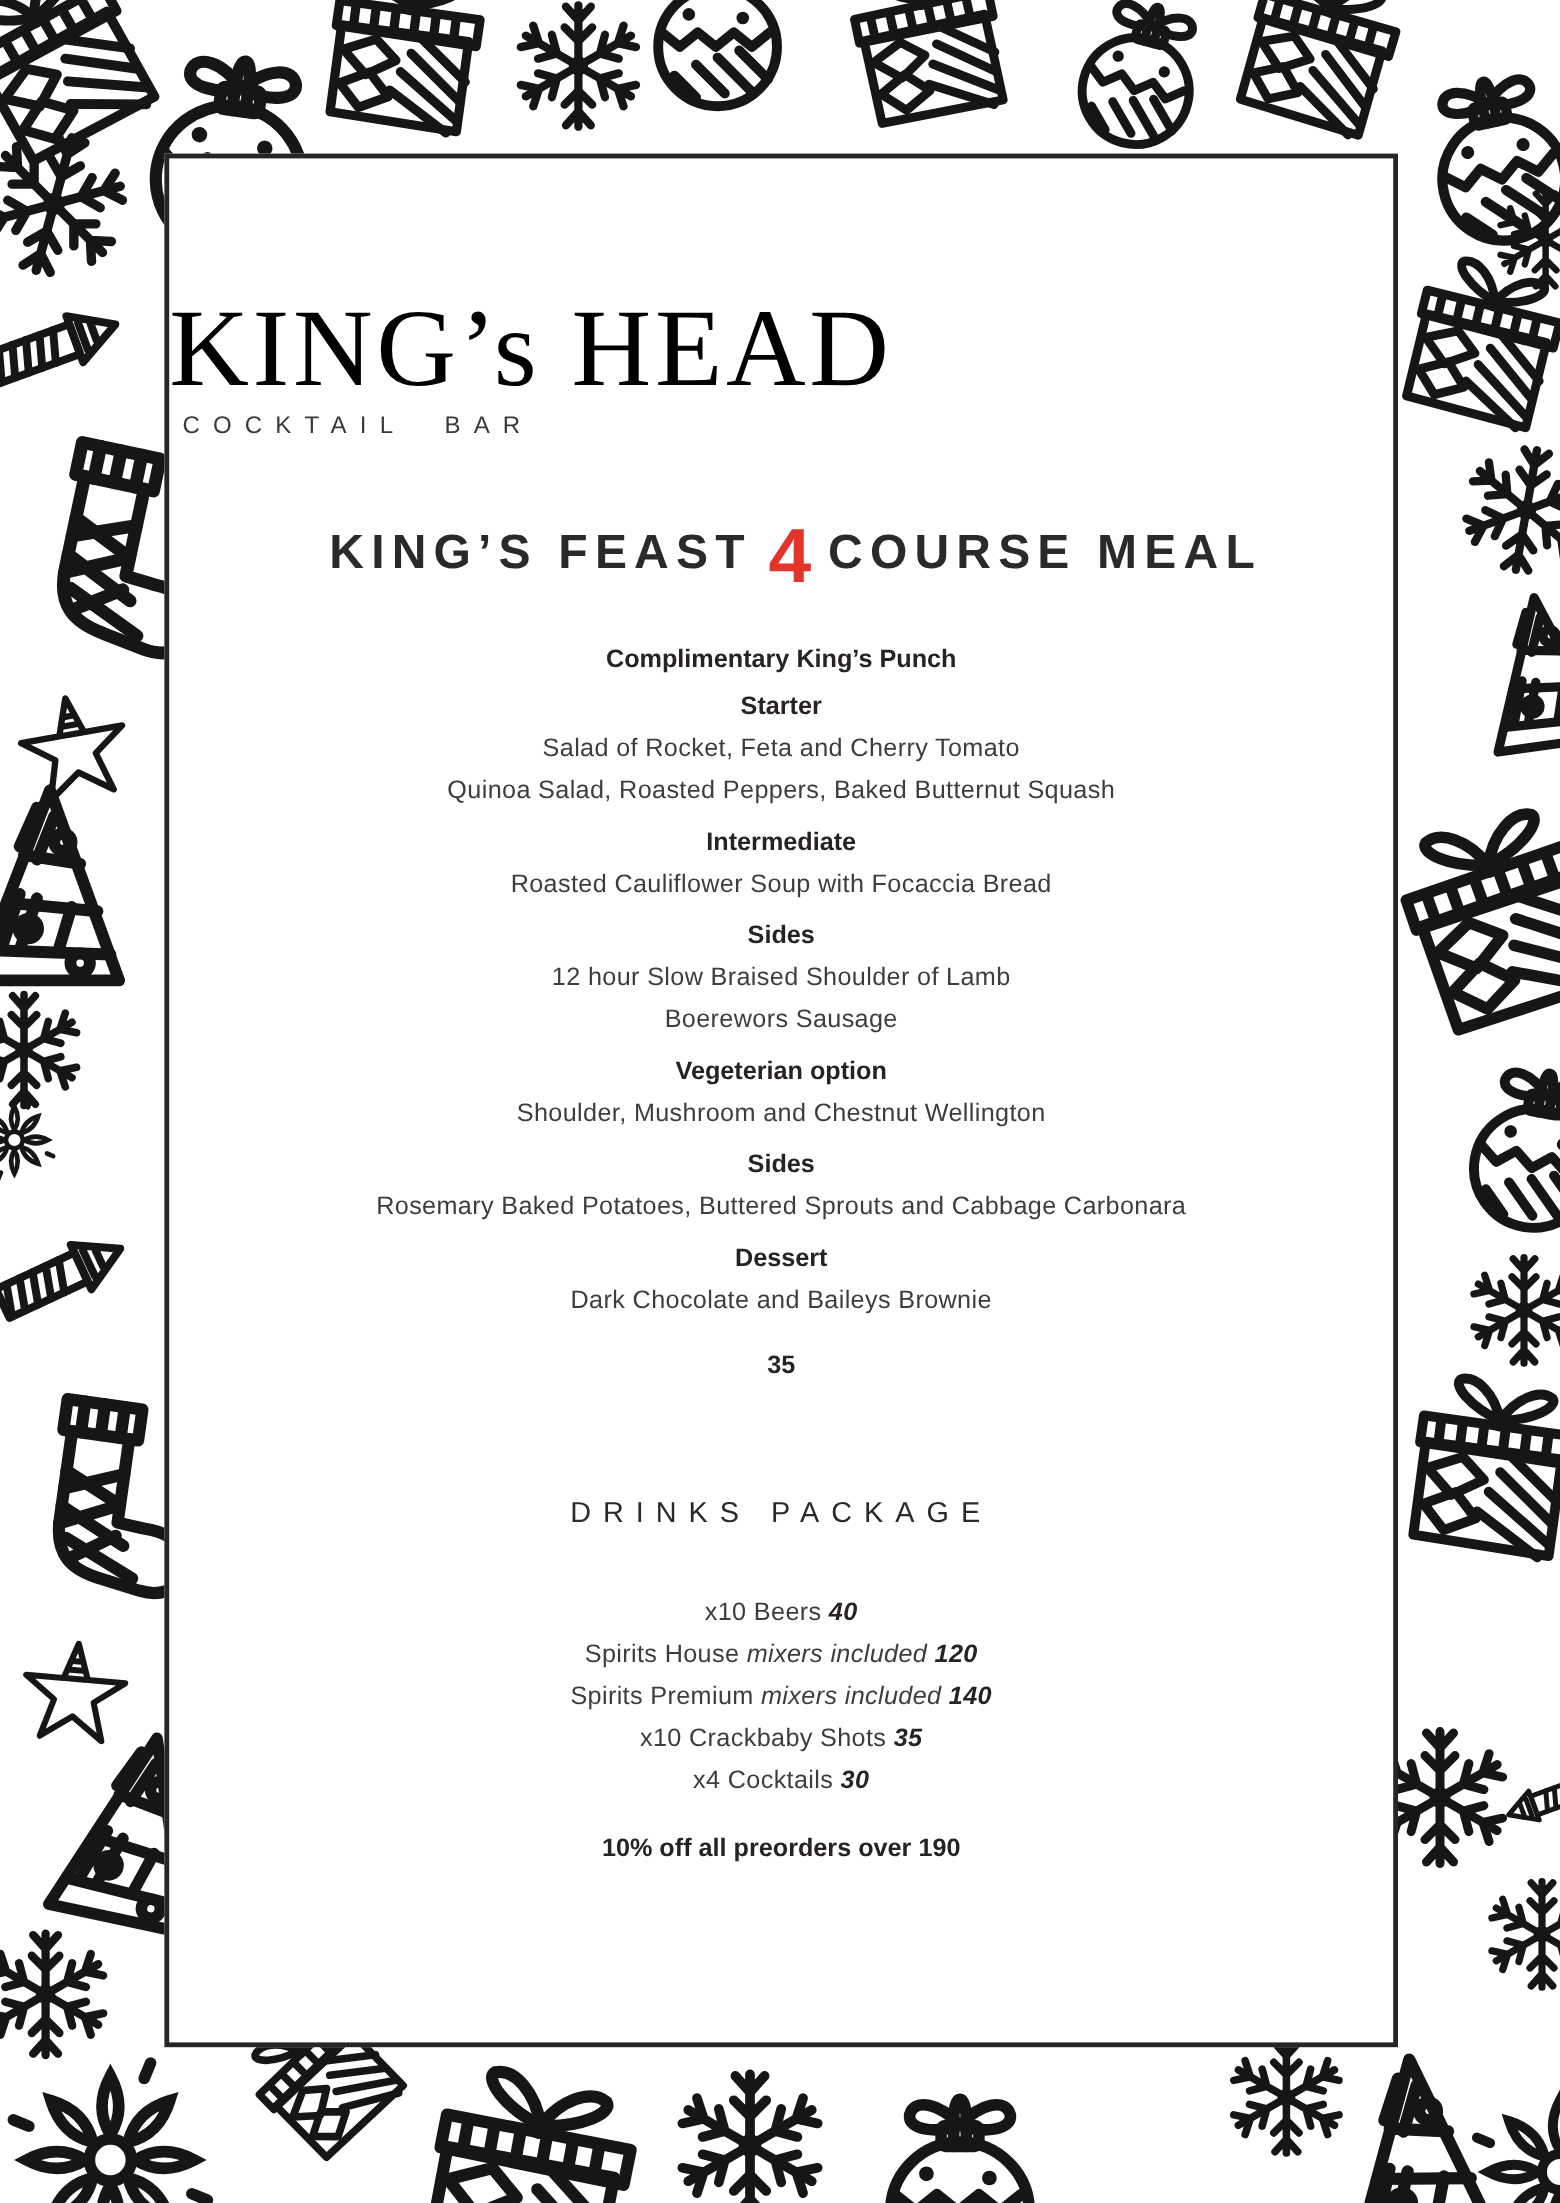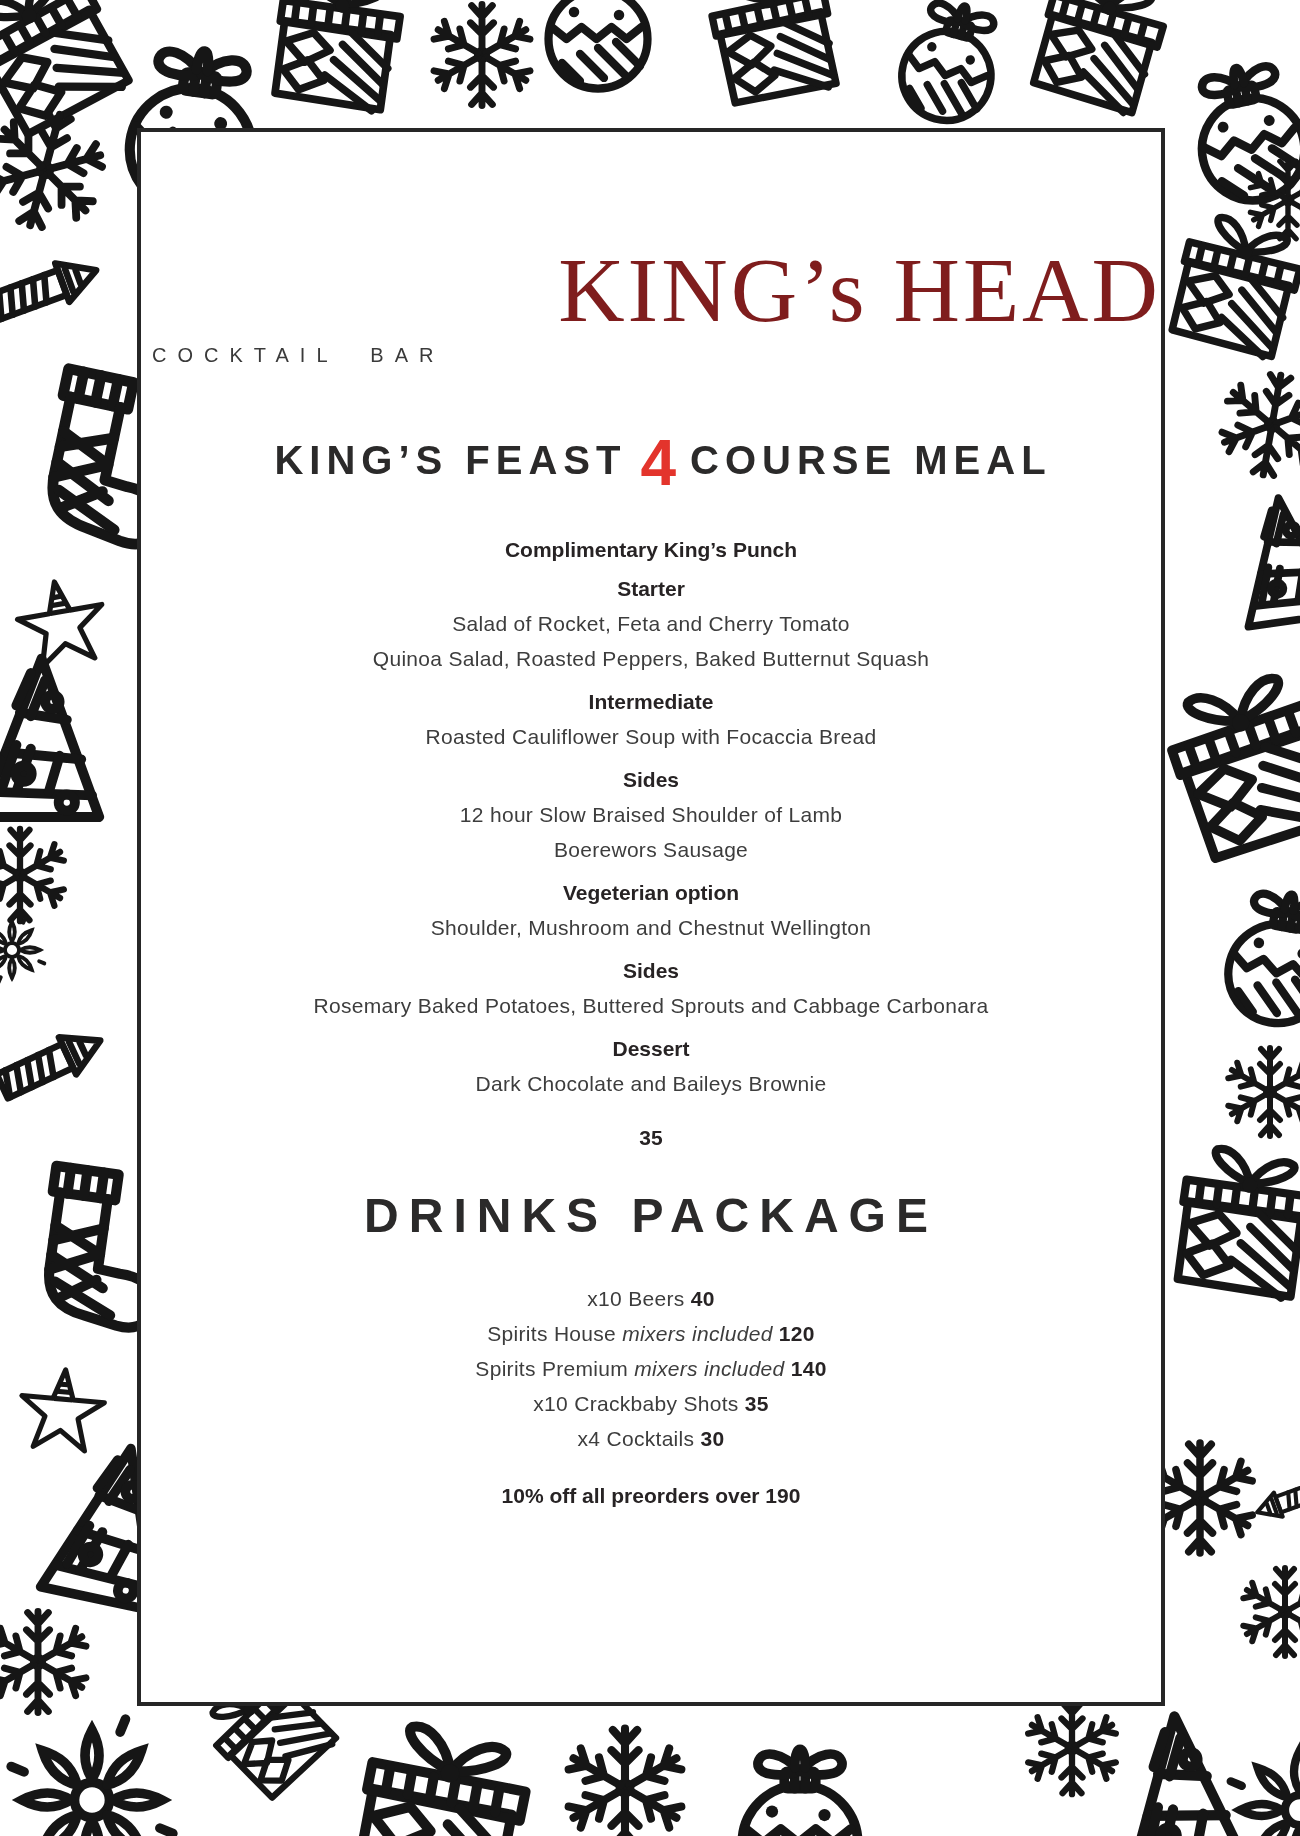--- a/index.html
+++ b/index.html
@@ -8,44 +8,44 @@
     background:#ffffff;
     font-family:"Liberation Sans", sans-serif;
     color:#2b2a2a;
   }
   #bg-doodles{position:absolute;left:0;top:0;width:1300px;height:1836px;}
   .card{
     position:absolute;left:137px;top:128px;width:1028px;height:1578px;
     box-sizing:border-box;background:#ffffff;border:4px solid #262626;
   }
   .logo{
-    position:absolute;top:112px;left:0;width:100%;text-align:right;
+    position:absolute;top:112px;left:0;width:100%;text-align:left;
     font-family:"Liberation Serif", serif;font-size:92px;line-height:1;
-    letter-spacing:3px;color:#7f1d1d;white-space:nowrap;
+    letter-spacing:3px;color:#000000;white-space:nowrap;
   }
   .logo-sub{
     position:absolute;top:212px;left:0;width:100%;text-align:left;
     font-size:20px;line-height:22px;letter-spacing:11px;word-spacing:16px;
     color:#3a3a3a;text-indent:11px;
   }
   .feast{
     position:absolute;top:295px;left:0;width:100%;height:66px;
     display:flex;align-items:center;justify-content:center;gap:14px;margin-left:12px;
   }
   .feast .ftxt{font-weight:bold;font-size:40px;letter-spacing:6px;color:#2b2a2a;white-space:nowrap;}
   .feast .fnum{font-weight:bold;font-size:64px;transform:translateY(3px);}
   .menu{position:absolute;top:405px;left:0;width:100%;text-align:center;}
   .m-intro{font-weight:bold;font-size:21px;line-height:26px;color:#272324;}
   .m-head{font-weight:bold;font-size:21px;line-height:35px;margin-top:8px;color:#272324;}
   .m-item{font-size:21px;line-height:35px;color:#3d3d3d;letter-spacing:.3px;}
-  .m-item b{color:#272324;}
+  .m-item b{color:#272324;font-style:italic;}
   .m-item em{font-style:italic;}
   .m-price{font-weight:bold;font-size:21px;line-height:35px;margin-top:19px;color:#272324;}
   .drinks-title{
-    margin-top:39px;font-weight:bold;font-size:48px;line-height:44px;
+    margin-top:84px;font-weight:normal;font-size:24px;line-height:44px;
     letter-spacing:10px;color:#2b2a2a;
   }
   .drinks-list{margin-top:43px;}
   .m-note{font-weight:bold;font-size:21px;line-height:35px;color:#272324;margin-top:22px;}
 </style>
 </head>
 <body>
 
 <svg id="bg-doodles" xmlns="http://www.w3.org/2000/svg">
   <defs>

